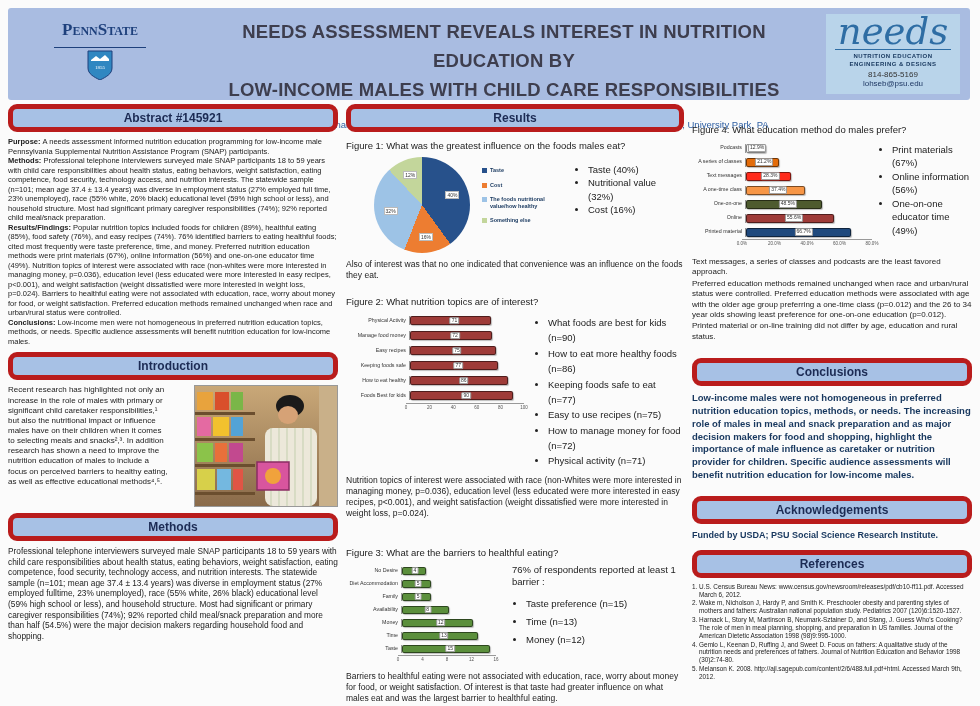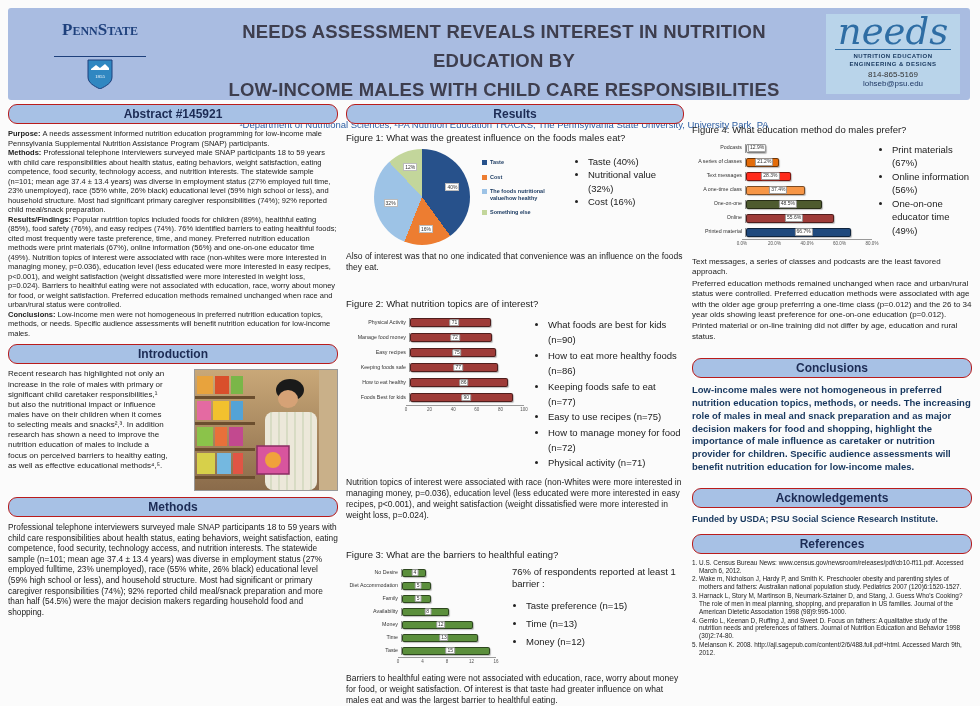--- a/index.html
+++ b/index.html
@@ -2,39 +2,39 @@
 <html><head>
 <meta charset="utf-8">
 <style>
   html,body{margin:0;padding:0;}
   body{background:#d8d8d8;font-family:"Liberation Sans",sans-serif;}
   .poster{position:relative;width:980px;height:706px;background:#fbfbfb;overflow:hidden;}
 
   
   .head-band{position:absolute;left:8px;top:8px;width:962px;height:92px;background:#a9bce1;border-radius:3px;}
   .ps-logo{position:absolute;left:46px;top:12px;text-align:center;}
-  .ps-word{font-family:"Liberation Serif",serif;font-variant:small-caps;font-size:17px;font-weight:bold;color:#1e407c;border-bottom:1.5px solid #1e407c;padding:0 8px 16px;}
+  .ps-word{font-family:"Liberation Serif",serif;font-variant:small-caps;font-size:17px;font-weight:bold;color:#1e407c;border-bottom:1.5px solid #1e407c;padding:0 8px 7px;}
   .ps-shield{margin-top:2px;}
   .head-title{position:absolute;left:195px;right:165px;top:9px;text-align:center;}
   .title-line{font-size:18.5px;font-weight:600;color:#3e3e4e;line-height:29px;letter-spacing:.2px;}
   .authors{font-size:10.5px;color:#2e5fa3;margin-top:1px;}
   .affil{font-size:9.5px;color:#2e5fa3;margin-top:2px;}
   .needs-box{position:absolute;right:10px;top:6px;width:134px;height:80px;background:#b9d4ea;text-align:center;padding-top:1px;box-sizing:border-box;}
   .needs-word{font-family:"DejaVu Serif",serif;font-style:italic;font-size:37px;color:#2e6da4;line-height:34px;}
   .needs-tag{font-size:6px;font-weight:bold;color:#17375e;letter-spacing:.5px;line-height:1.35;border-top:1px solid #2e6da4;margin:0 9px 2px;padding-top:2px;}
   .needs-phone{font-size:8px;color:#333;}
   .needs-email{font-size:8px;color:#1f3864;}
 
   
   .col{position:absolute;top:102px;}
   .col-left{left:8px;width:330px;}
   .col-mid{left:346px;width:338px;}
   .col-right{left:692px;width:280px;}
 
-  .pill{background:#a7c1e5;border:1px solid #b91c1c;border-radius:9px;text-align:center;font-weight:bold;font-size:12px;color:#1c2b54;padding:2px 0;margin-top:6px;}
+  .pill{background:#a7c1e5;border:5px solid #b91c1c;border-radius:9px;text-align:center;font-weight:bold;font-size:12px;color:#1c2b54;padding:2px 0;margin-top:6px;}
   .pill:first-child{margin-top:2px;}
 
   .body-text{font-size:8px;color:#222;line-height:1.27;margin-top:5px;}
   .abstract-text{font-size:7.5px;}
   .para{margin:0;}
   .note{font-size:8.5px;color:#222;line-height:1.3;margin-top:6px;}
   .fig-caption{font-size:9.5px;color:#222;margin-top:8px;}
 
   .intro-flex{display:flex;gap:24px;margin-top:5px;}
   .intro-flex .body-text{flex:1;margin-top:0;}
@@ -207,21 +207,21 @@
           </div>
       </div>
       <ul class="bullets" style="margin-left:12px;margin-top:6px;">
           <li>Taste (40%)</li>
           <li>Nutritional value (32%)</li>
           <li>Cost (16%)</li>
         </ul>
     </div>
     <div class="note">Also of interest was that no one indicated that convenience was an influence on the foods they eat.</div>
 
-    <div class="fig-caption" style="margin-top:25px;">Figure 2: What nutrition topics are of interest?</div>
+    <div class="fig-caption" style="margin-top:15px;">Figure 2: What nutrition topics are of interest?</div>
     <div class="fig-row">
       <div class="chart fig2-chart" style="--lw:60px;">
         <div class="bar-rows">
             <div class="bar-row">
               <span class="bar-cat">Physical Activity</span>
               <span class="bar-track">
                 <span class="bar" style="width: 71%; background: rgb(158, 59, 56);">
                   <span class="bar-val">71</span>
                 </span>
               </span>

